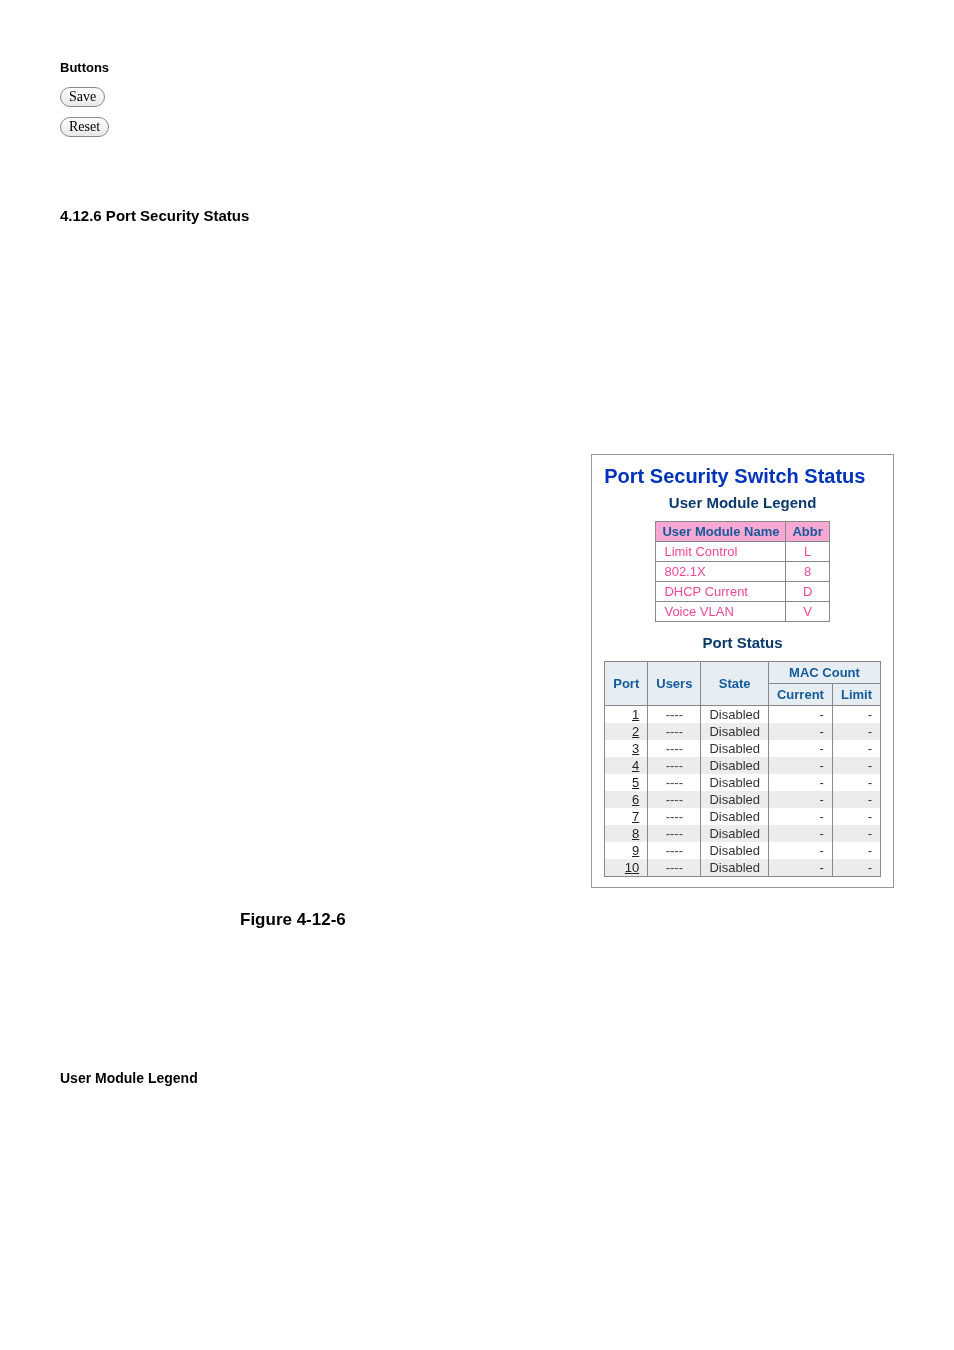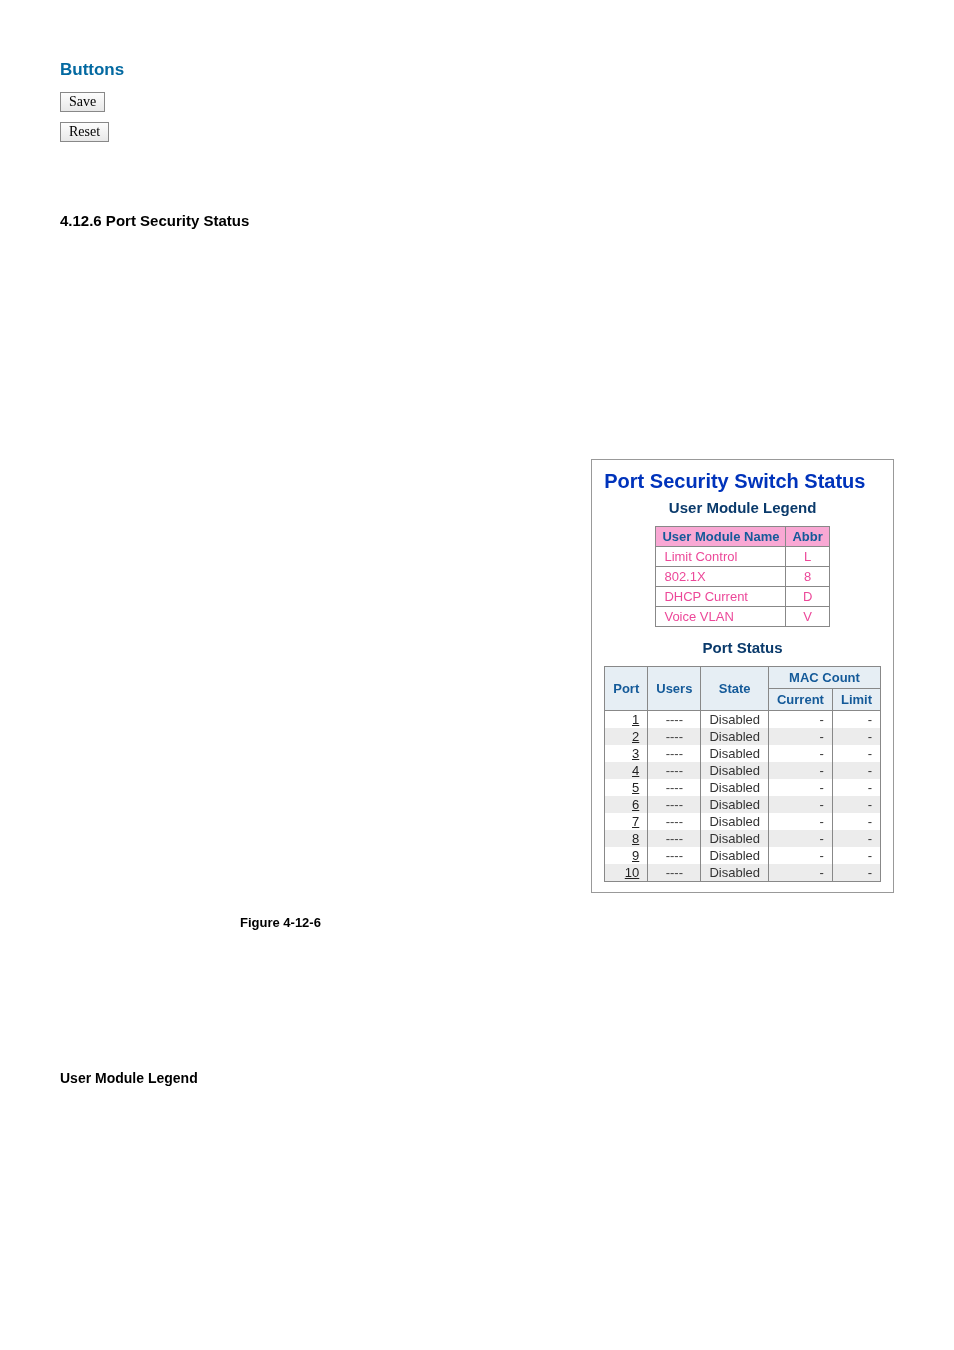--- a/index.html
+++ b/index.html
@@ -4,31 +4,31 @@
   <style>
     * { margin: 0; padding: 0; box-sizing: border-box; }
     body {
       font-family: Arial, Helvetica, sans-serif;
       background: #fff;
       padding: 60px 60px 60px 60px;
       width: 954px;
     }
     .top-buttons-label {
       font-weight: bold;
-      font-size: 17px;
-      color: #0369a1;
+      font-size: 13px;
+      color: #000000;
       margin-bottom: 12px;
     }
     .win-button {
       font-family: "Times New Roman", serif;
       font-size: 14px;
       padding: 1px 8px;
       background: linear-gradient(to bottom, #fdfdfd, #e8e8e8);
       border: 1px solid #888;
-      border-radius: 0;
+      border-radius: 10px;
       cursor: pointer;
       display: inline-block;
       margin-bottom: 10px;
     }
     .section-heading {
       font-weight: bold;
       font-size: 15px;
       color: #000;
       margin-top: 60px;
     }
@@ -123,21 +123,21 @@
       margin-top: 8px;
       font-size: 13px;
     }
     .footer-controls input[type="checkbox"] {
       vertical-align: middle;
       margin: 0 4px 0 2px;
     }
 
     .figure-caption {
       font-weight: bold;
-      font-size: 13px;
+      font-size: 17px;
       margin-top: 22px;
       margin-left: 180px;
     }
 
     .bottom-heading {
       font-weight: bold;
       font-size: 14px;
       margin-top: 140px;
     }
   </style>

